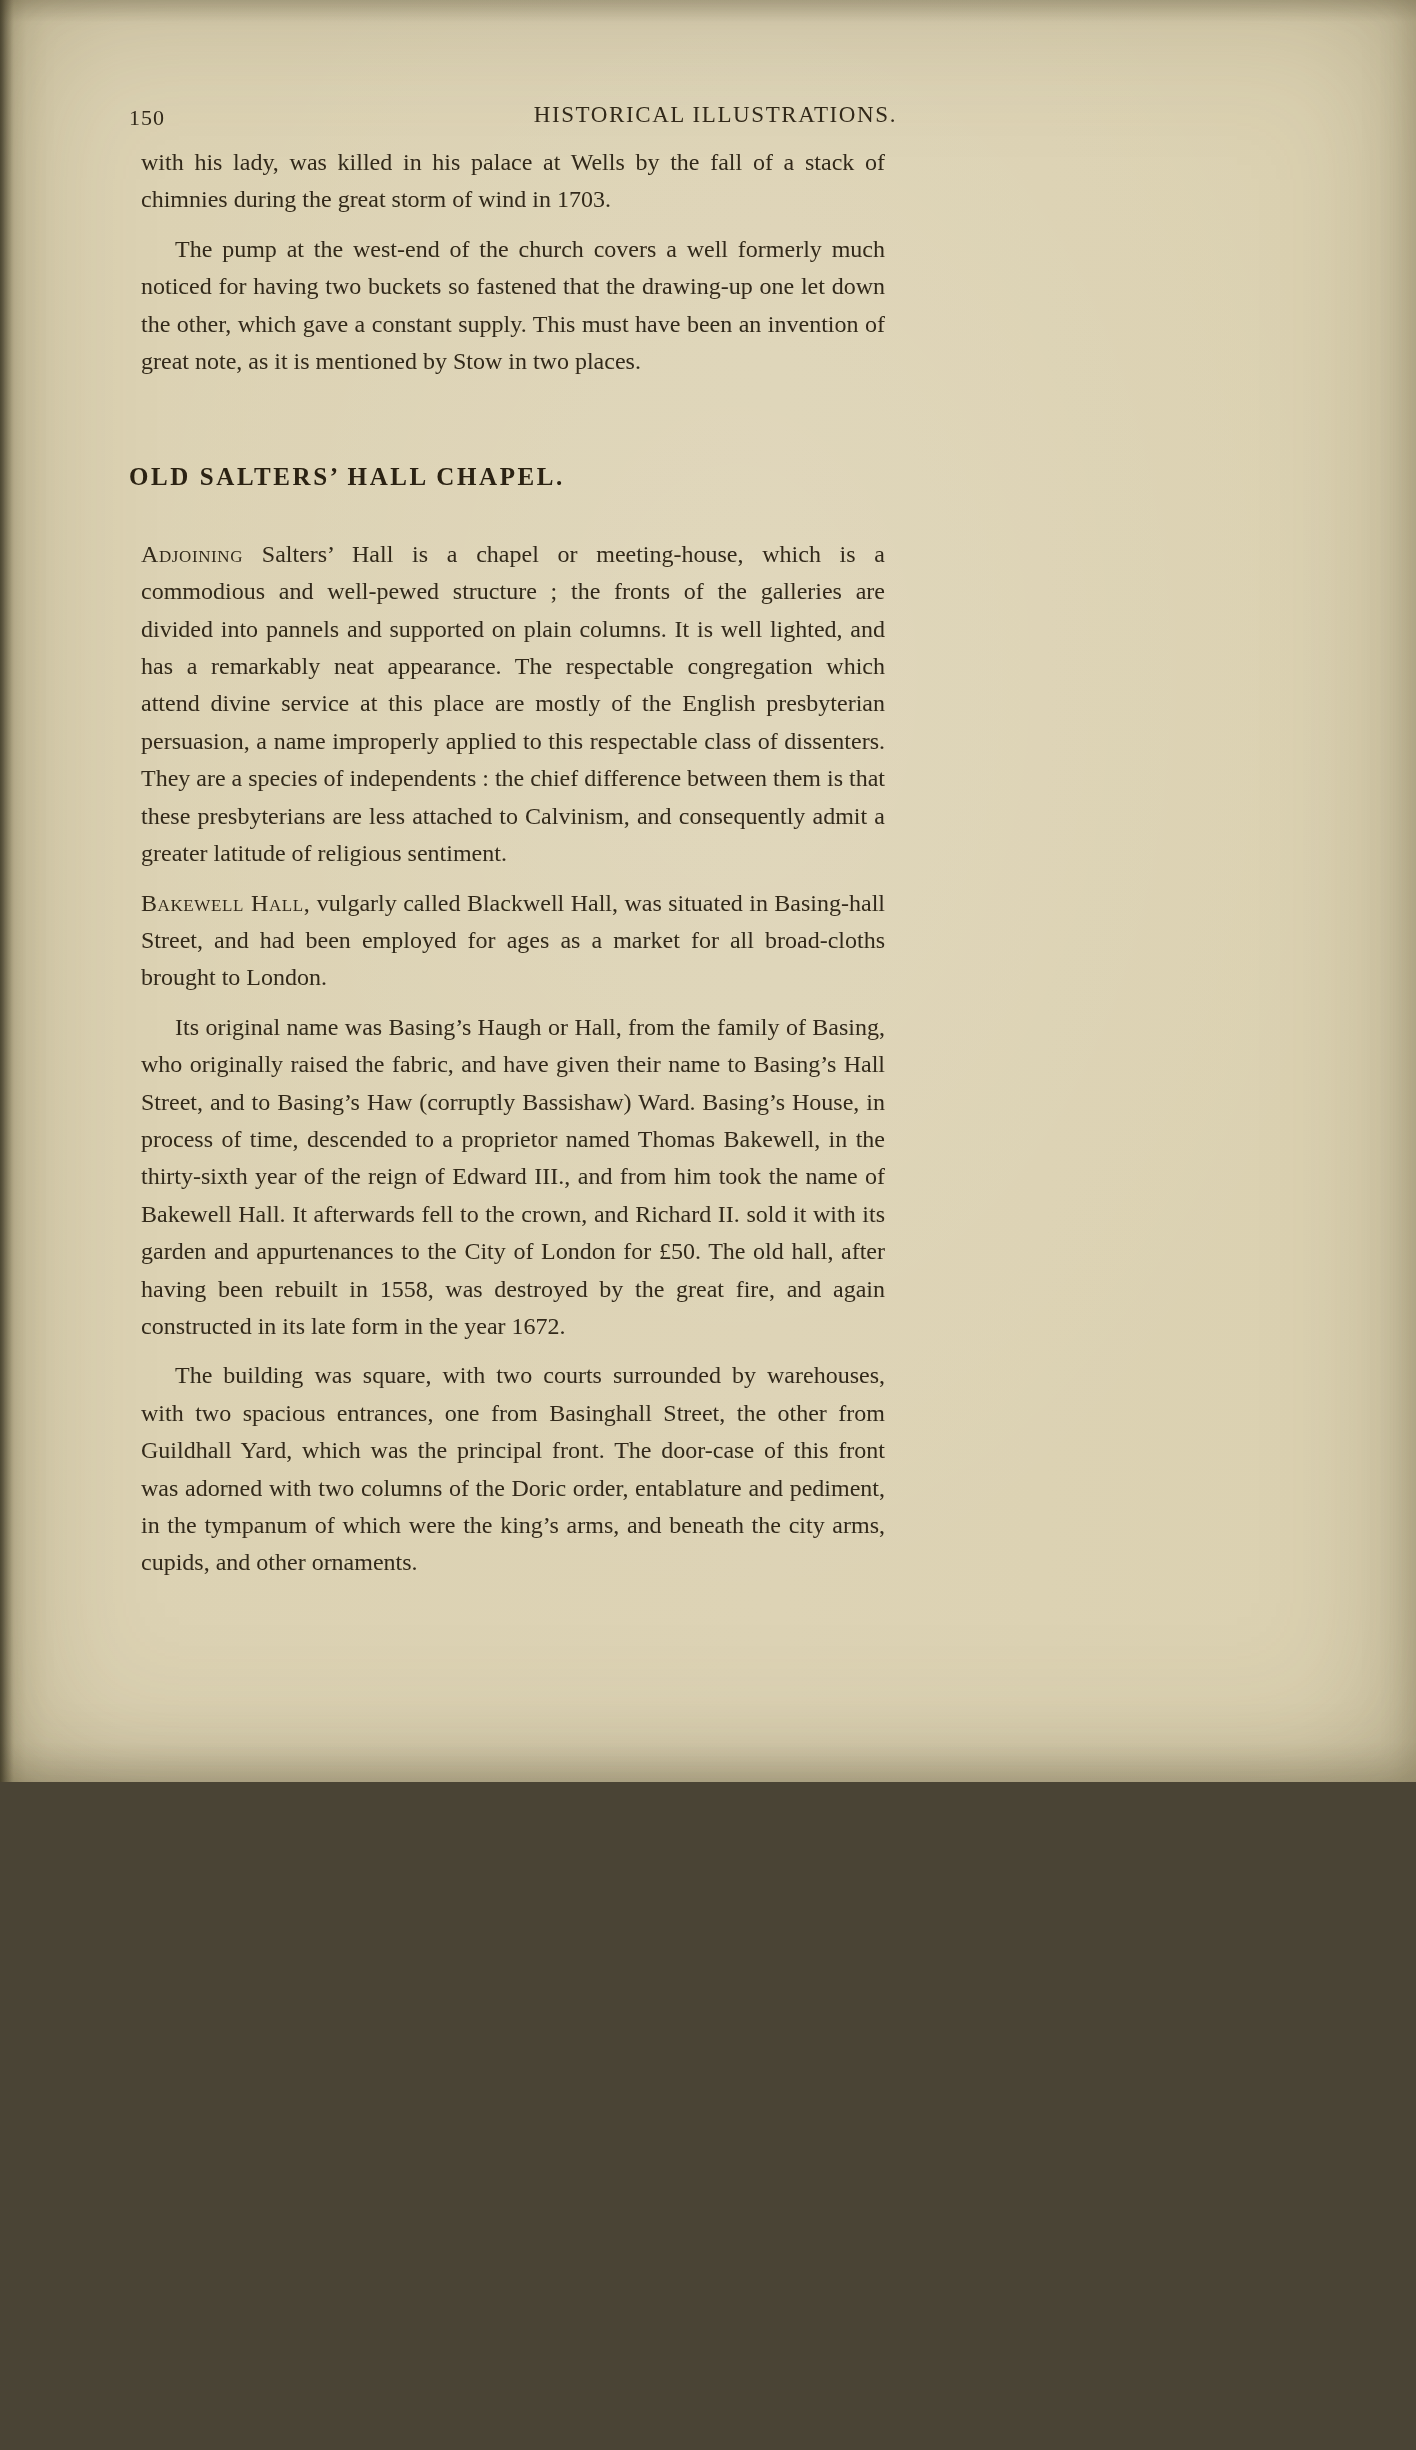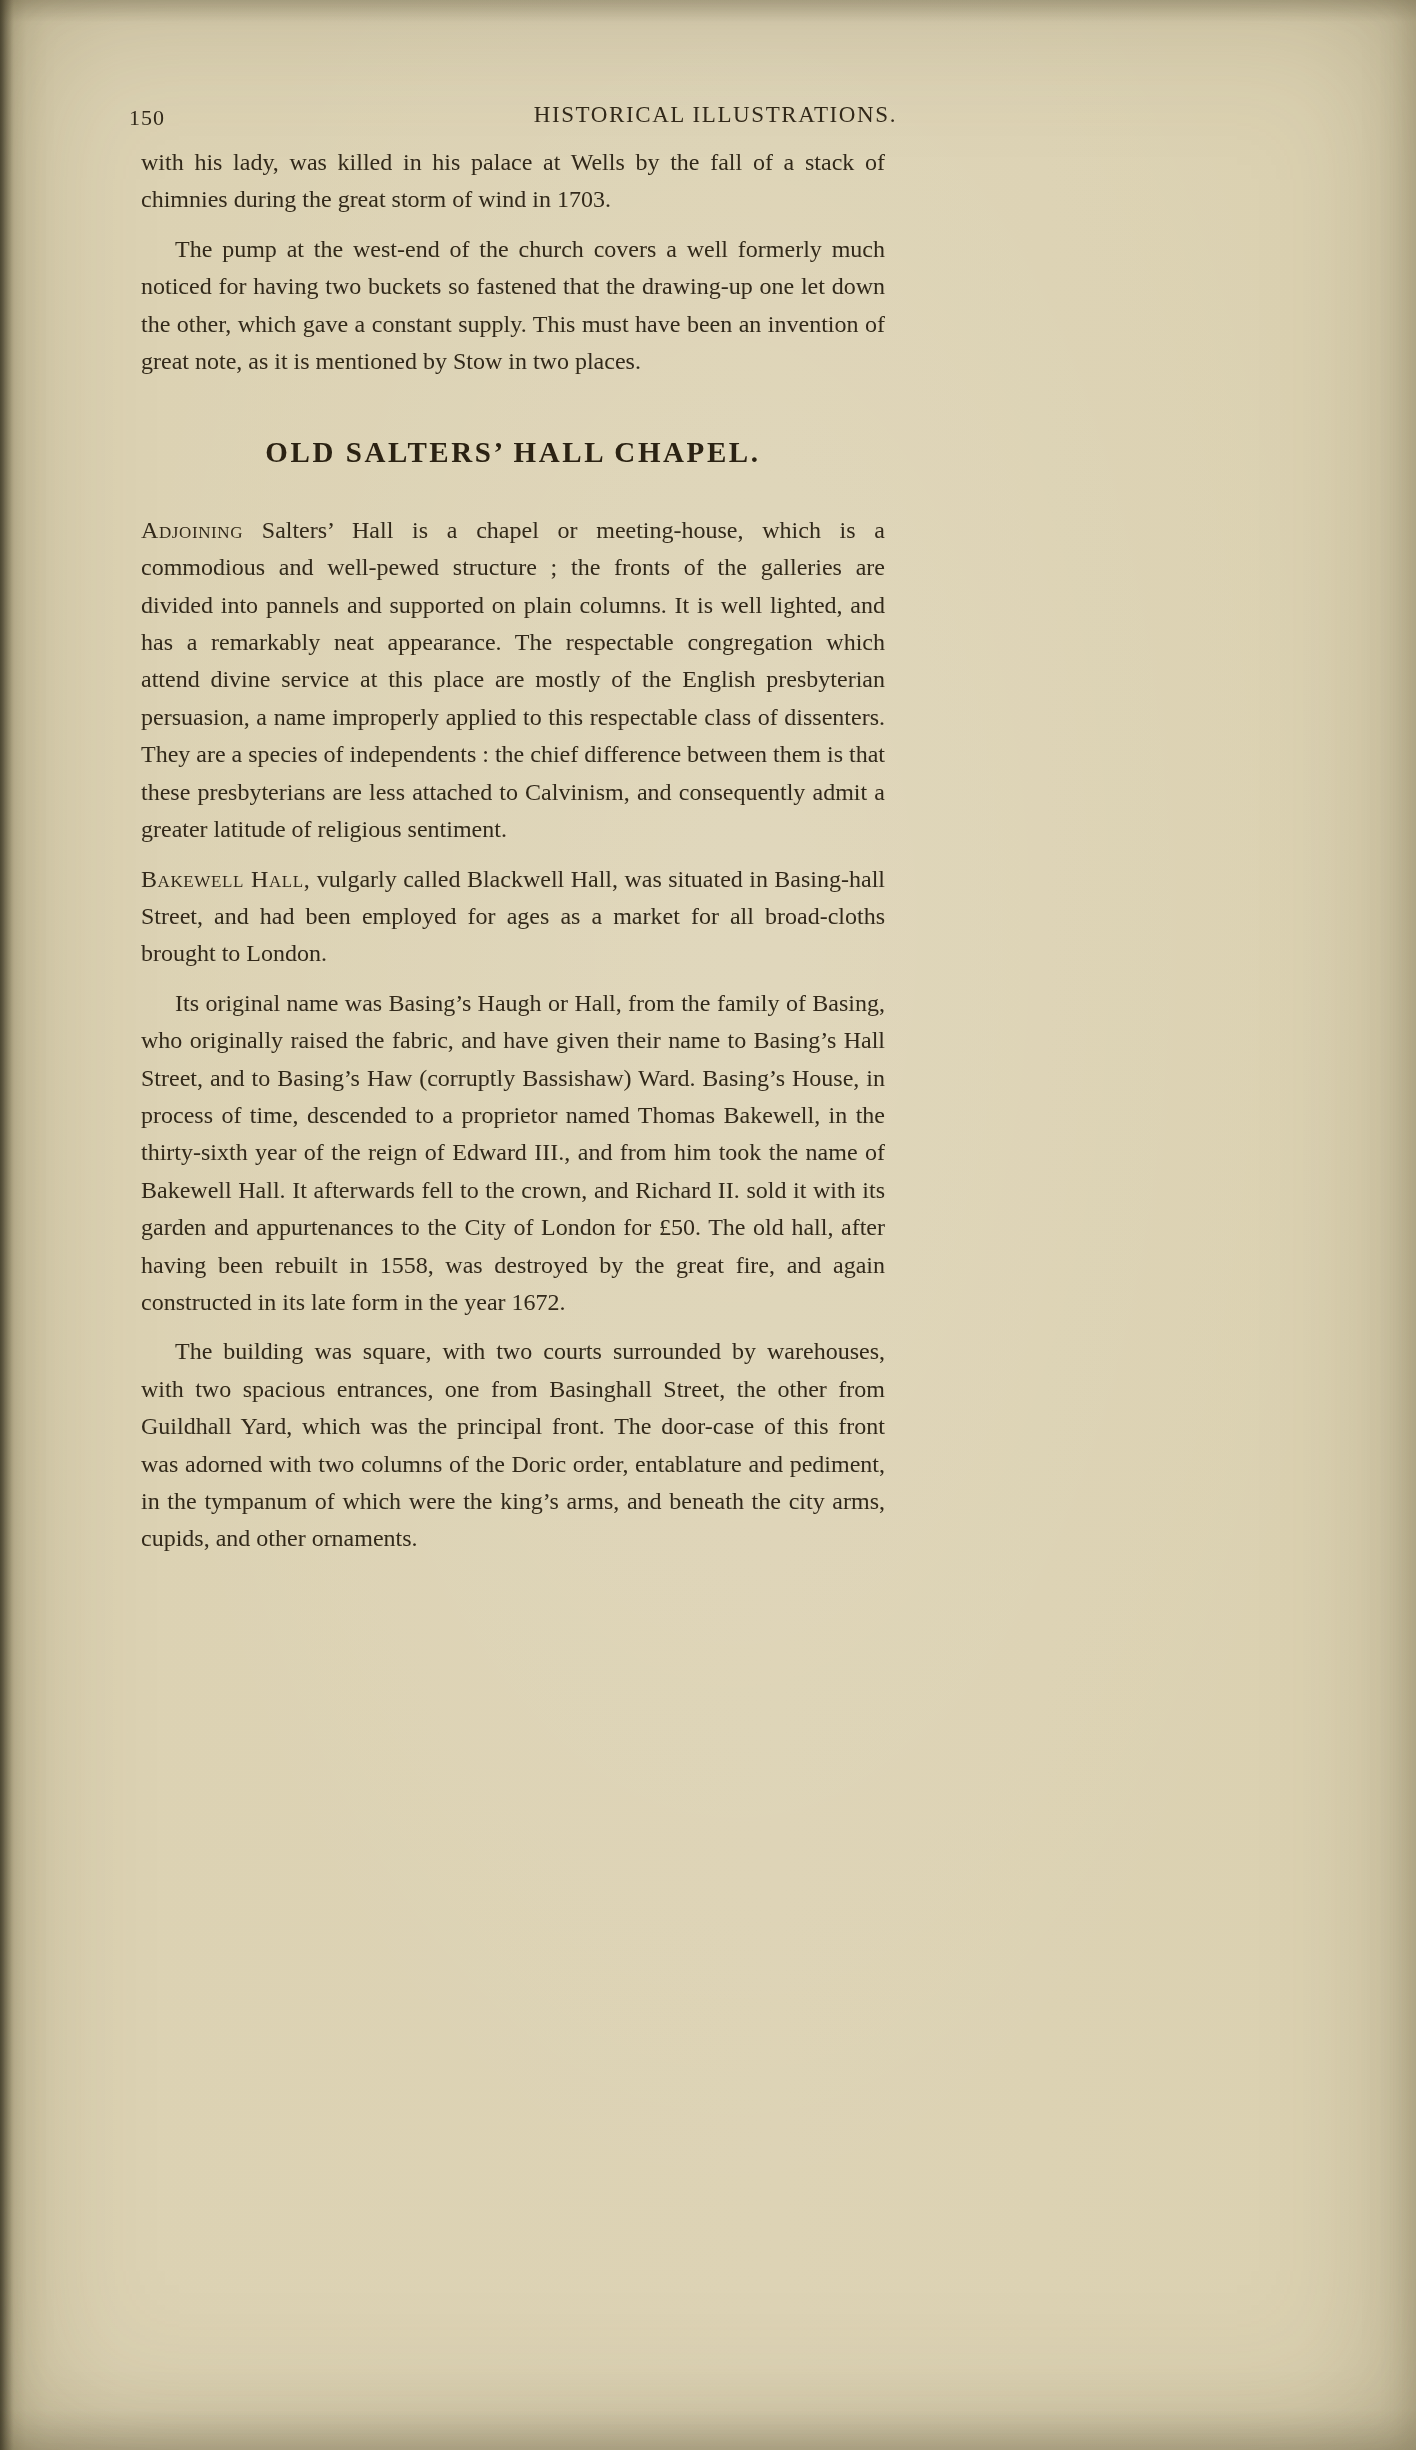--- a/index.html
+++ b/index.html
@@ -4,21 +4,21 @@
 <style>
   html, body {
     margin: 0;
     padding: 0;
     background: #4a4435;
   }
 
   .sheet {
     position: relative;
     width: 1416px;
-    height: 2450px;
+    height: 1782px;
     overflow: hidden;
     background:
       linear-gradient(180deg, rgba(74,66,42,0.22) 0px, rgba(74,66,42,0.0) 22px),
       linear-gradient(0deg, rgba(74,66,42,0.14) 0px, rgba(74,66,42,0.0) 40px),
       radial-gradient(ellipse at 52% 38%, rgba(255,255,255,0.10), rgba(0,0,0,0) 62%),
       linear-gradient(90deg, #6e6850 0px, #a49a7b 5px, #c2b897 12px, #d3c9a8 26px,
                       #d9cfaf 48px, #dcd2b3 120px, #ddd3b5 55%, #dbd1b1 92%, #d5cbab 100%);
     box-shadow:
       inset 0 0 150px rgba(92,82,52,0.26),
       inset -10px 0 26px rgba(92,82,52,0.18),
@@ -68,26 +68,26 @@
     letter-spacing: 1.6px;
   }
 
   .body-par {
     margin: 12px;
   }
   .indent { text-indent: 34px; }
   .no-indent { text-indent: 0; }
 
   .section-heading {
-    text-align: center;
-    font-size: 29px;
+    text-align: left;
+    font-size: 25px;
     font-weight: bold;
     letter-spacing: 2.6px;
     color: #2b2213;
-    margin: 54px 0 40px 0;
+    margin: 78px 0 40px 0;
     text-indent: 0;
   }
   .section-heading.mt-lg {
     margin-top: 74px;
   }
 
   .lead-caps {
     font-variant: small-caps;
     letter-spacing: 0.6px;
   }

